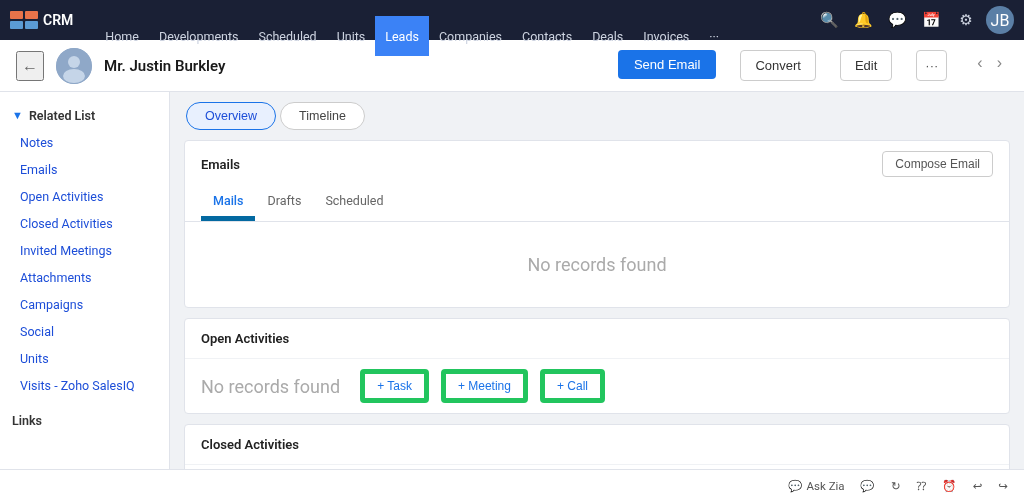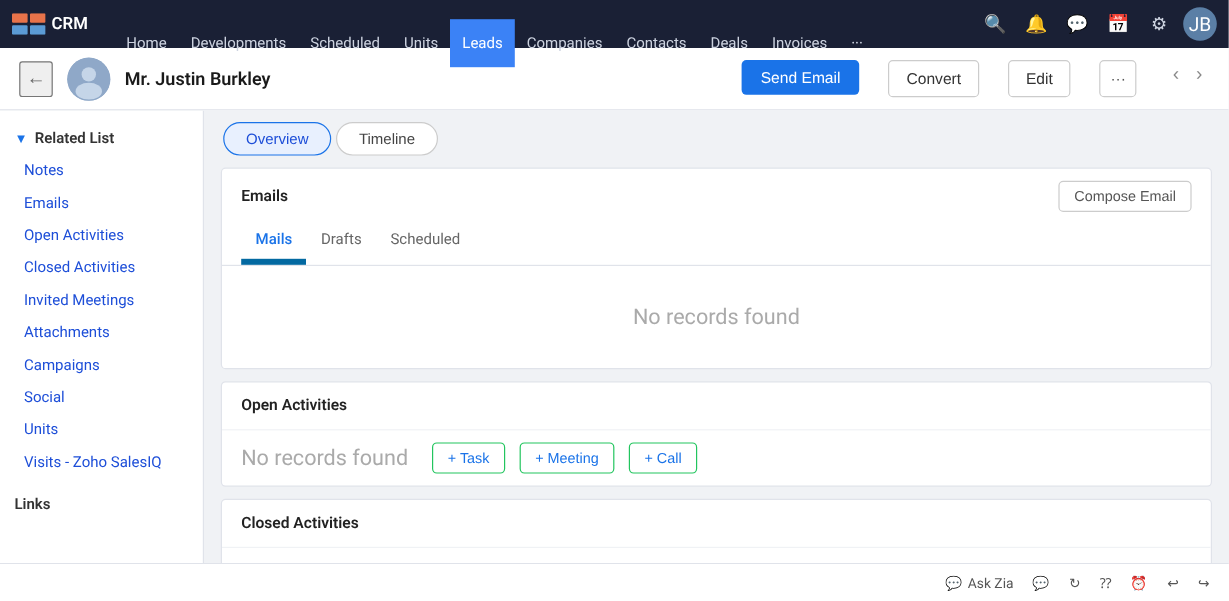--- a/index.html
+++ b/index.html
@@ -61,21 +61,21 @@
     .email-header { display: flex; align-items: center; justify-content: space-between; padding: 10px 16px 0; }
     .email-section-title { font-size: 13px; font-weight: 600; color: #222; }
     .compose-btn { background: #fff; border: 1px solid #ccc; border-radius: 4px; padding: 5px 12px; font-size: 12px; color: #555; cursor: pointer; }
     .email-tabs { display: flex; gap: 0; padding: 0 16px; border-bottom: 1px solid #e0e3ea; margin-top: 8px; }
     .email-tab { padding: 8px 12px; font-size: 12.5px; color: #666; cursor: pointer; border-bottom: 2px solid transparent; }
     .email-tab.active { color: #1a73e8; border-bottom: 5px solid #0369a1; font-weight: 500; }
     .no-records { text-align: center; color: #aaa; font-size: 18px; padding: 20px 0; }
 
     
     .activities-body { display: flex; align-items: center; gap: 12px; padding: 10px 16px; }
-    .activity-btn { background: #fff; border: 1px solid #22c55e; border-radius: 4px; padding: 5px 12px; font-size: 12px; color: #1a73e8; cursor: pointer; display: flex; align-items: center; gap: 4px; }
+    .activity-btn { background: #fff; border: 5px solid #22c55e; border-radius: 4px; padding: 5px 12px; font-size: 12px; color: #1a73e8; cursor: pointer; display: flex; align-items: center; gap: 4px; }
 
     
     .content-area::-webkit-scrollbar { width: 8px; }
     .content-area::-webkit-scrollbar-track { background: #f0f2f5; }
     .content-area::-webkit-scrollbar-thumb { background: #ccc; border-radius: 4px; }
     .left-sidebar::-webkit-scrollbar { width: 4px; }
     .left-sidebar::-webkit-scrollbar-thumb { background: #ccc; }
 
     
     .bottom-bar { position: fixed; bottom: 0; left: 0; right: 0; height: 32px; background: #fff; border-top: 1px solid #e0e3ea; display: flex; align-items: center; justify-content: flex-end; padding: 0 16px; gap: 16px; }

